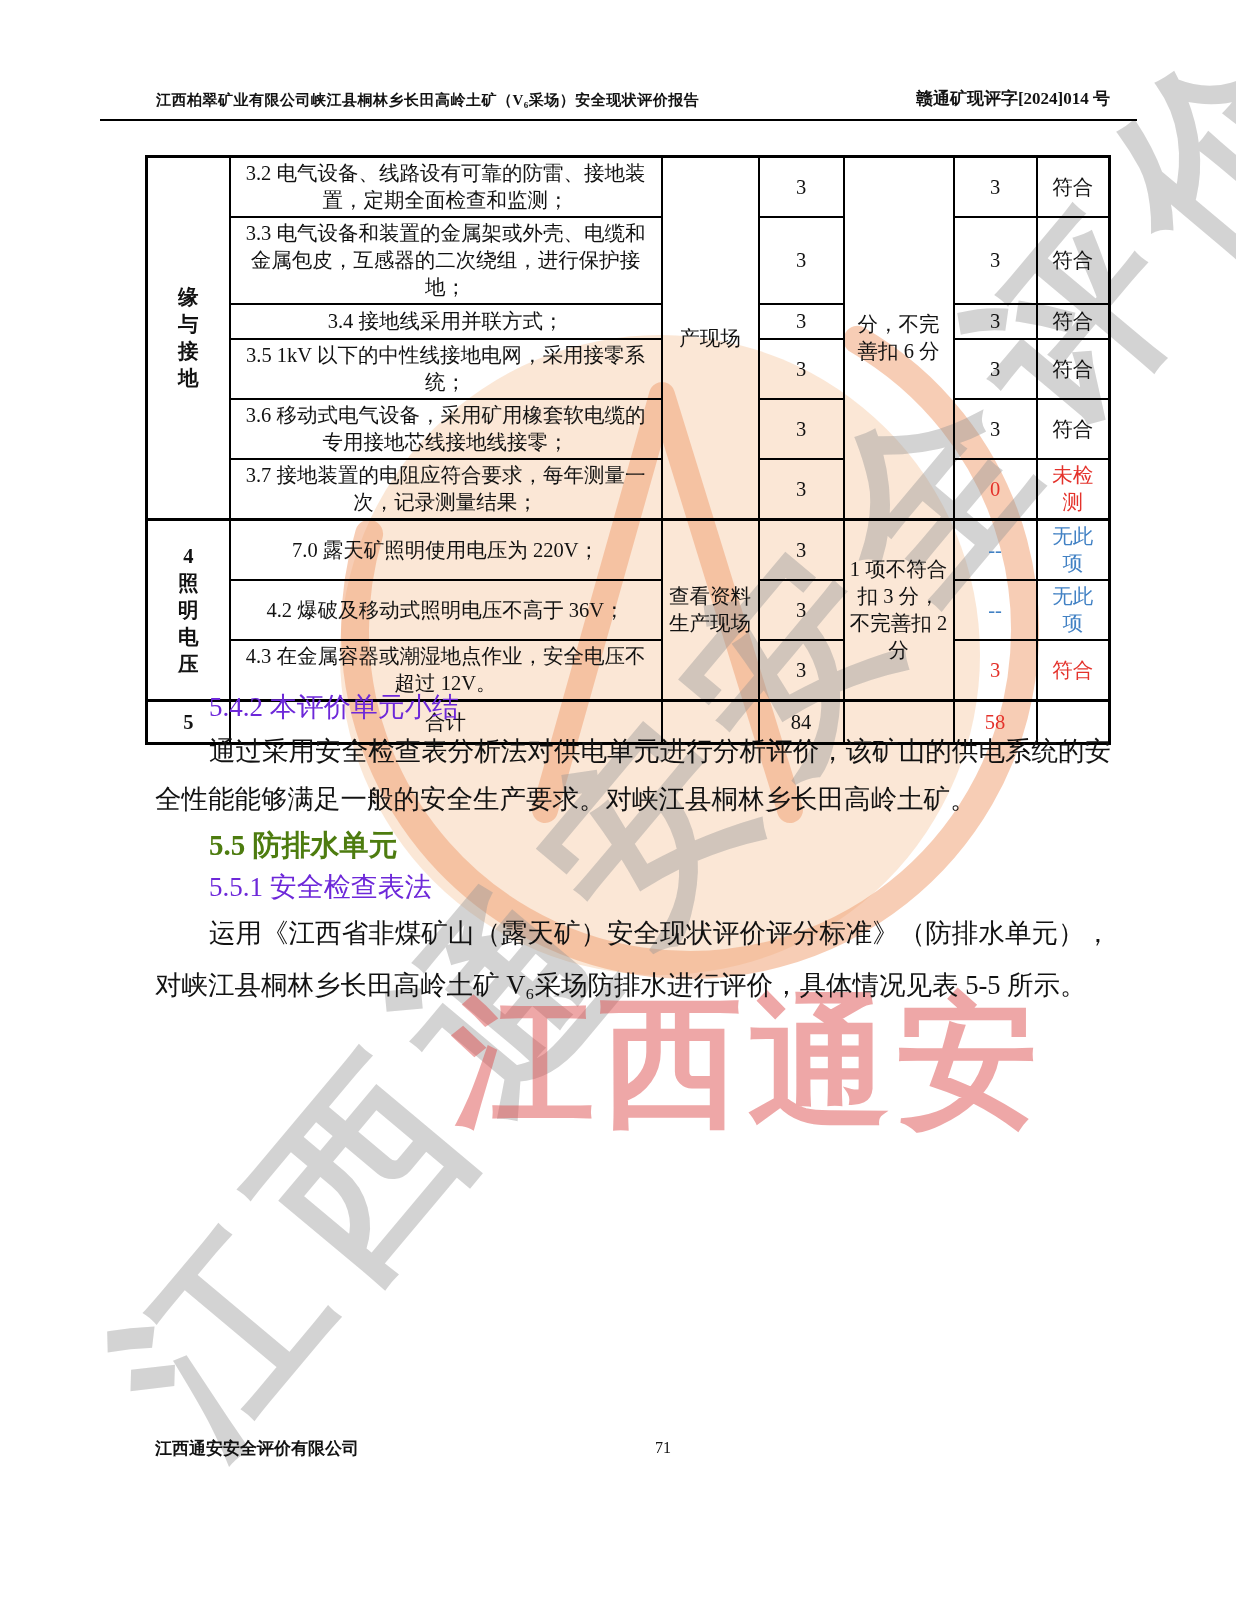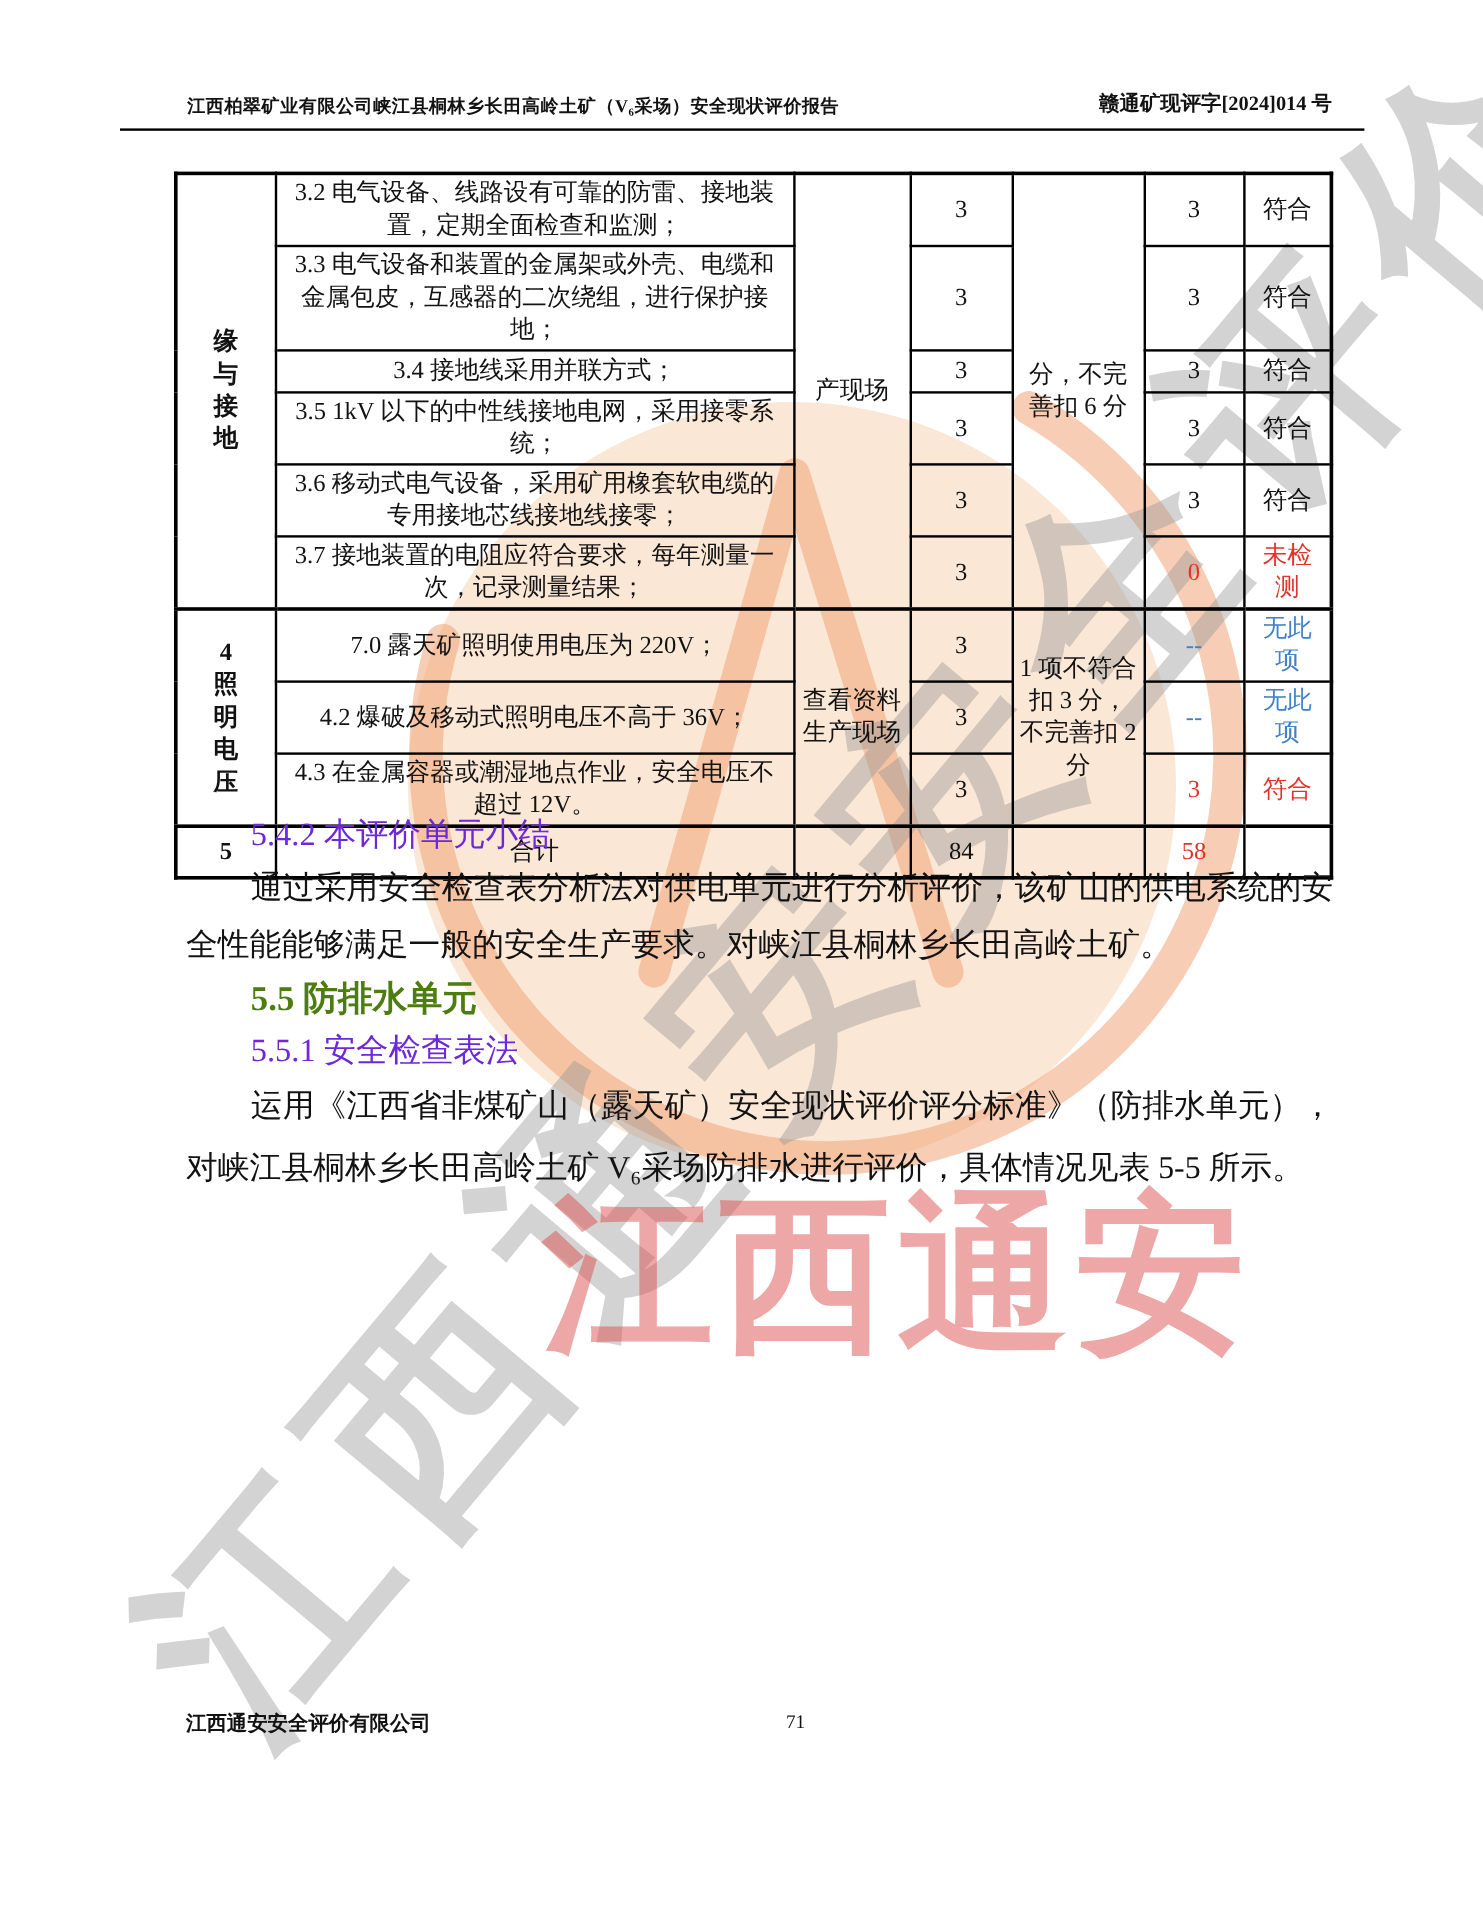--- a/index.html
+++ b/index.html
@@ -17,21 +17,21 @@
     font-size:195px;font-weight:700;letter-spacing:26px;
     color:rgba(150,150,150,0.42);
   }
   .wm-red{
     position:absolute;left:452px;top:968px;white-space:nowrap;
     font-family:Liberation Mono, monospace;
     font-size:142px;font-weight:700;letter-spacing:6px;
     color:rgba(222,80,80,0.50);
   }
   
-  .content{position:absolute;left:0;top:3px;width:1236px;height:1236px;z-index:1;}
+  .content{position:absolute;left:0;top:15px;width:1236px;height:1236px;z-index:1;}
   .hdr{position:absolute;top:72px;left:156px;width:954px;display:flex;justify-content:space-between;align-items:flex-end;}
   .hdr-left{font-size:15px;font-weight:bold;letter-spacing:.5px;}
   .hdr-right{font-size:17px;font-weight:bold;}
   .hdr-rule{position:absolute;top:104px;left:100px;width:1037px;height:2px;background:#000;}
 
   table.sct{
     position:absolute;left:145px;top:140px;width:963px;
     border-collapse:collapse;table-layout:fixed;
     border:3px solid #000;
   }

